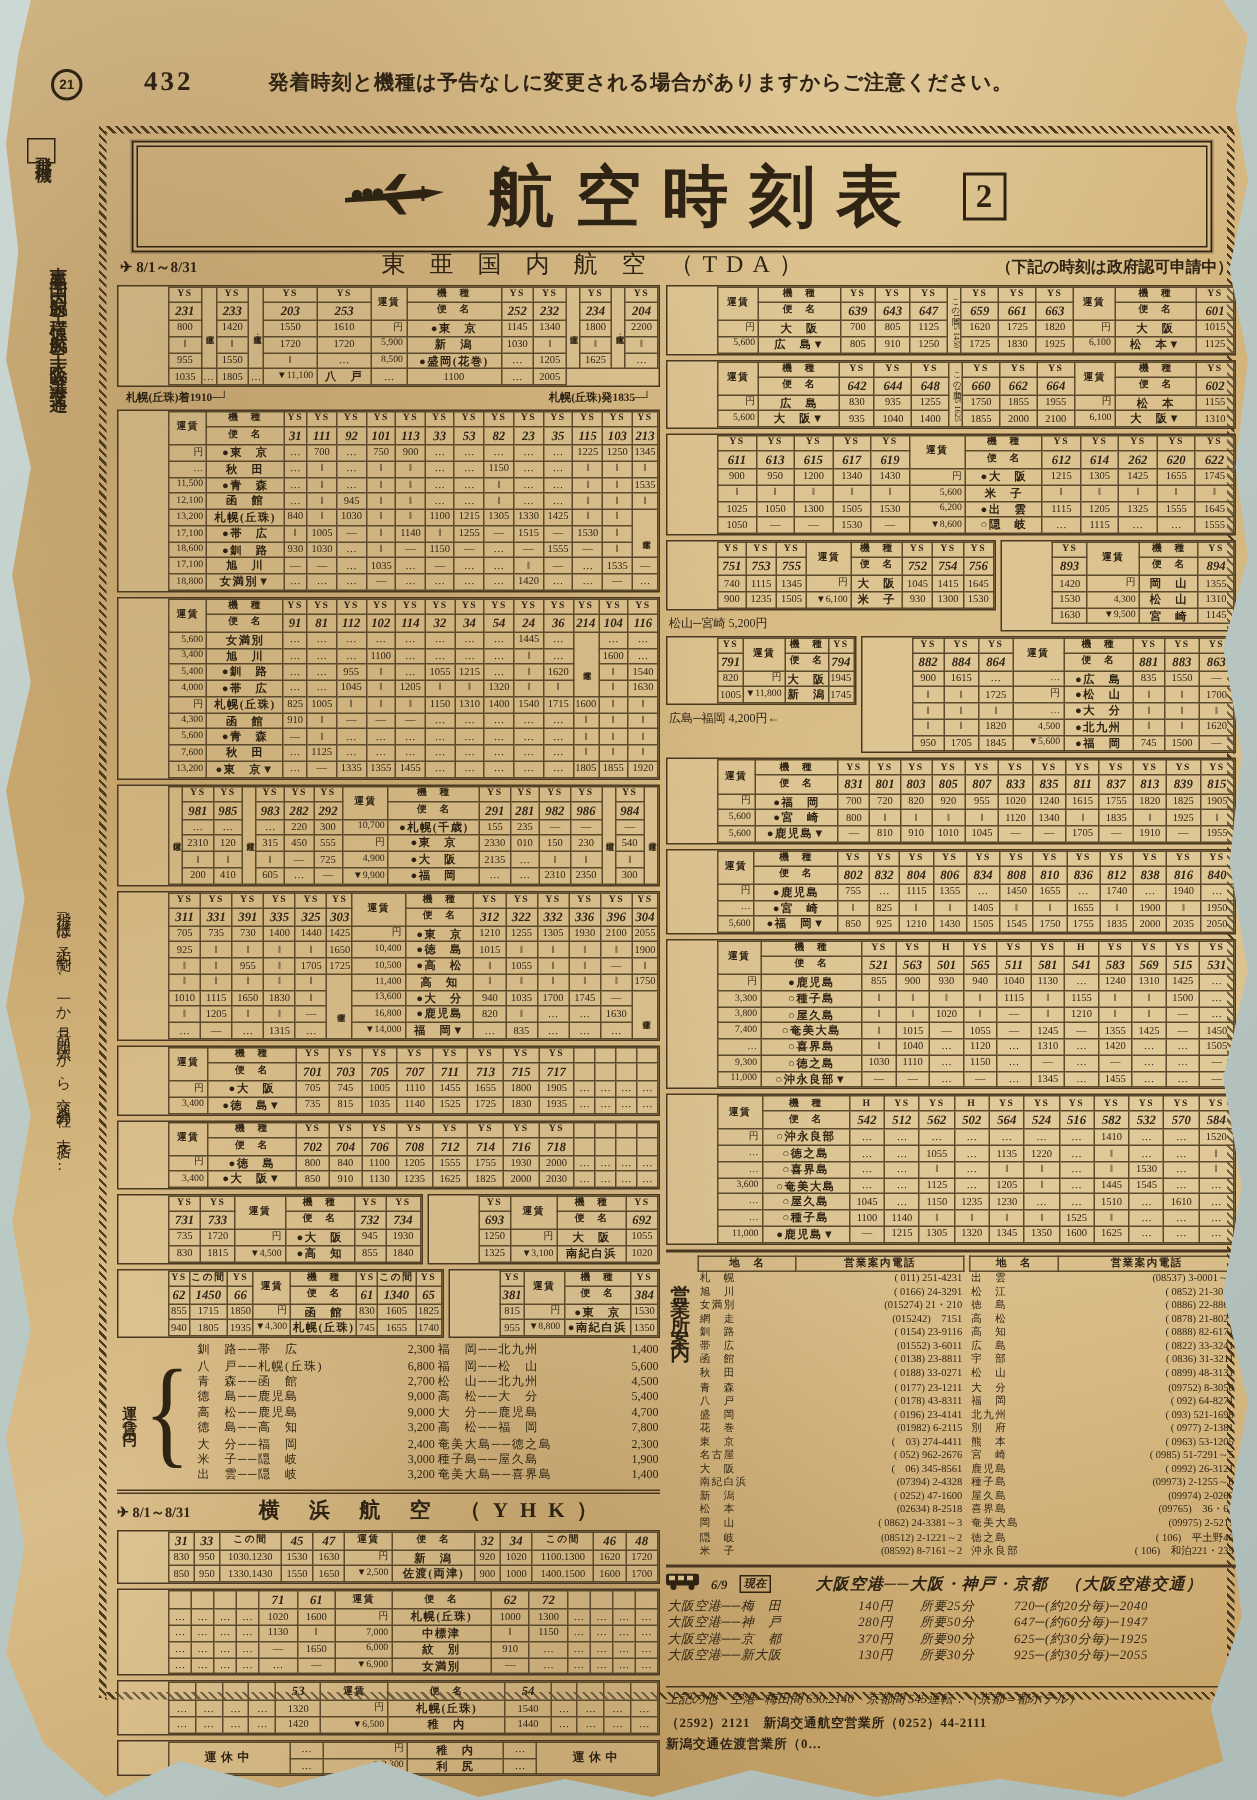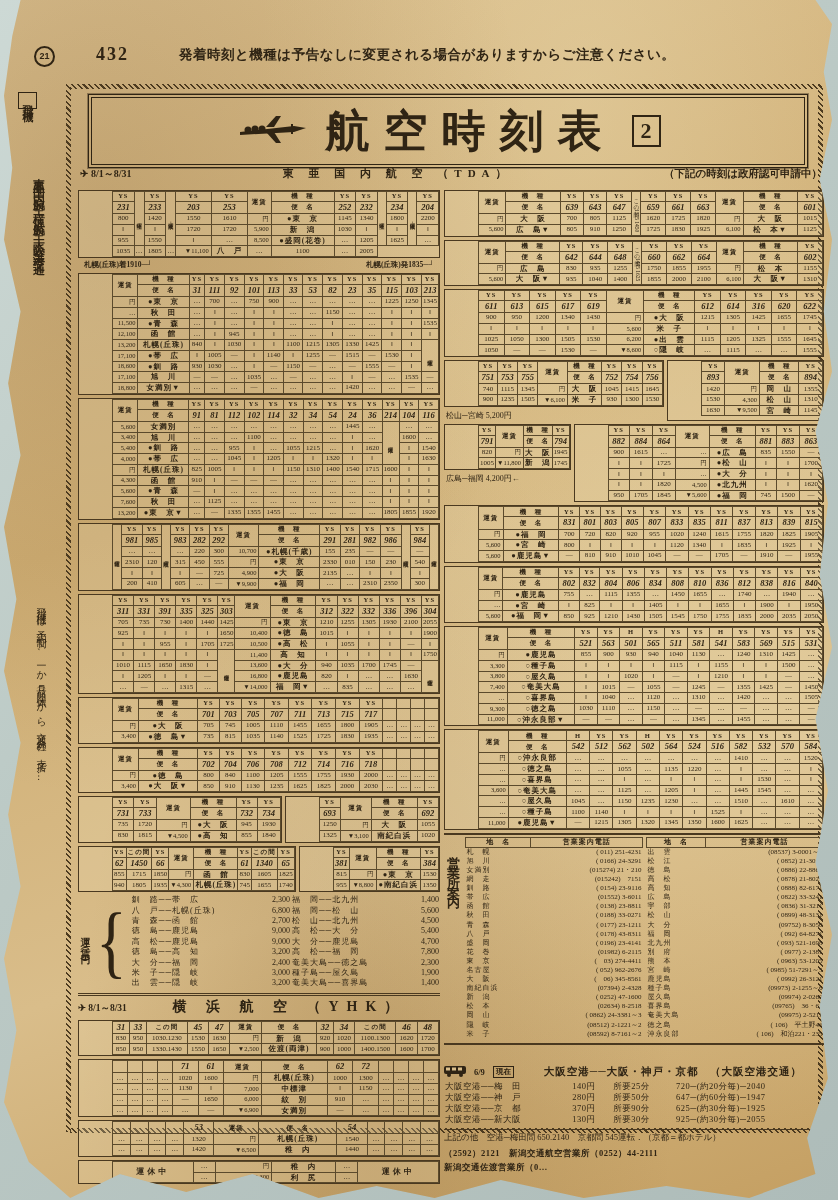--- a/index.html
+++ b/index.html
@@ -17,26 +17,26 @@
       radial-gradient(ellipse at 70% 8%, rgba(235,219,175,.4), transparent 40%),
       linear-gradient(160deg,#dcc190 0%,#cfae74 38%,#d9bd8a 68%,#c49f62 100%);
     clip-path:polygon(2% 0,98% 0,100% 2%,99% 6%,100% 10%,98.5% 15%,100% 20%,99% 26%,100% 31%,98% 36%,99.5% 42%,98.5% 48%,100% 54%,98% 60%,99.5% 66%,98% 72%,100% 78%,98.5% 84%,99.5% 90%,97% 95%,98% 98%,90% 100%,80% 99%,70% 100%,60% 98.5%,52% 100%,45% 99%,38% 100%,30% 98%,22% 99.5%,14% 98%,8% 100%,3% 97%,0 92%,1.5% 86%,0 80%,2% 74%,0.5% 68%,2% 62%,0 56%,1.5% 50%,0 44%,2% 38%,0.5% 32%,2% 26%,0 20%,1% 14%,0 8%,1% 3%);
   }
   .hatch{position:absolute;background:repeating-linear-gradient(45deg,#4d3b20 0 1.5px,transparent 1.5px 4px);}
   .badge21{position:absolute;left:30px;top:46px;width:17px;height:17px;border:2px solid #2f2414;border-radius:50%;
     font-size:9px;font-weight:bold;text-align:center;line-height:17px;font-family:"Liberation Sans",sans-serif;}
   .pageno{position:absolute;left:92px;top:44px;font-size:18px;font-weight:bold;letter-spacing:2px;}
   .warning{position:absolute;left:175px;top:46px;width:600px;font-size:13.5px;font-weight:bold;letter-spacing:.5px;}
   .titlebox{position:absolute;left:84px;top:94px;width:712px;height:66px;border:4px double #2f2414;
-    box-shadow:0 0 0 1px rgba(47,36,20,.4);display:flex;align-items:center;justify-content:center;gap:16px;}
+    box-shadow:0 0 0 1px rgba(47,36,20,.4);display:flex;align-items:center;justify-content:center;gap:26px;}
   .maintitle{font-size:44px;font-weight:bold;letter-spacing:14px;white-space:nowrap;}
   .volbox{border:2.5px solid #2f2414;padding:1px 7px;font-size:22px;font-weight:bold;}
   .tdahead{position:absolute;left:76px;top:166px;width:742px;display:flex;align-items:baseline;gap:14px;}
   .tdahead .period{font-size:10px;font-weight:bold;}
-  .tdahead .name{font-size:11px;font-weight:bold;letter-spacing:6px;flex:1;text-align:center;}
+  .tdahead .name{font-size:16px;font-weight:normal;letter-spacing:6px;flex:1;text-align:center;}
   .tdahead .gov{font-size:10.5px;font-weight:bold;text-align:right;}
   .content{position:absolute;left:74px;top:190px;width:746px;display:flex;gap:4px;}
   .colL{width:362px;flex:none;}
   .colR{width:380px;flex:none;}
   .blk{margin-bottom:3px;border:1.5px solid #4a3920;background:rgba(236,219,178,.25);padding-left:33px;}
   table{border-collapse:collapse;width:100%;}
   td{border:1px solid #5b4a2c;padding:0 1px;text-align:center;font-size:7px;line-height:1.3;height:9px;
      white-space:nowrap;overflow:hidden;color:#2f2414;}
   td.h{font-size:6.5px;font-weight:bold;letter-spacing:1px;}
   td.n{font-style:italic;font-weight:bold;font-size:8.5px;font-family:"Liberation Serif",serif;}
@@ -52,27 +52,27 @@
   .acnote{border-top:2px solid #4a3920;border-bottom:1px solid #4a3920;padding:2px 0;font-size:9.5px;font-weight:bold;margin-bottom:2px;}
   .farewrap{display:flex;gap:4px;align-items:center;margin-bottom:4px;}
   .farelabel{writing-mode:vertical-rl;font-size:10px;font-weight:bold;letter-spacing:4px;}
   .brace{font-size:64px;font-weight:100;line-height:.9;transform:scaleY(1.25);}
   .yhkhead{border-top:3px double #4a3920;display:flex;gap:12px;align-items:baseline;padding:2px 0;margin-bottom:2px;}
   .yhkhead .period{font-size:9.5px;font-weight:bold;}
   .yhkhead .name{font-size:14px;font-weight:bold;letter-spacing:8px;flex:1;text-align:center;}
   .officewrap{display:flex;gap:3px;margin-bottom:4px;border-top:2px solid #4a3920;padding-top:2px;}
   .officelabel{writing-mode:vertical-rl;font-size:13px;font-weight:bold;letter-spacing:10px;padding-top:8px;}
   .officewrap table td{font-size:7px;height:8.5px;}
-  .buswrap{border-top:2.5px solid #4a3920;padding-top:18px;}
+  .buswrap{border-top:2.5px solid #4a3920;padding-top:2px;font-style:italic;}
   .bushead{display:flex;align-items:center;gap:8px;font-weight:bold;}
   .bushead .t{font-size:10.5px;letter-spacing:1px;flex:1;text-align:center;}
   .bushead .b{font-size:8.5px;}
   .genzai{border:1px solid #2f2414;font-size:7.5px;padding:0 2px;}
   .buswrap td{font-size:8.5px;text-align:left;height:11px;letter-spacing:.5px;}
-  .busfoot{font-size:8.5px;margin-top:4px;border-top:1.5px solid #4a3920;padding:2px 0;}
+  .busfoot{font-size:8.5px;margin-top:15px;border-top:1.5px solid #4a3920;padding:2px 0;}
   .footline{font-size:8.5px;font-weight:bold;margin-top:2px;letter-spacing:.5px;}
   .side{position:absolute;writing-mode:vertical-rl;font-weight:bold;}
   .side-tab{left:14px;top:92px;border:1.5px solid #2f2414;padding:3px 1px;font-size:11px;letter-spacing:3px;}
   .side-co{left:26px;top:168px;font-size:12px;letter-spacing:5px;}
   .side-note{left:30px;top:600px;font-size:10px;letter-spacing:3px;font-weight:normal;}
   .plane-ico{flex:none;}
 </style>
 </head>
 <body>
 
@@ -1508,21 +1508,21 @@
               </tr>
               <tr>
                 <td class="n">611</td>
                 <td class="n">613</td>
                 <td class="n">615</td>
                 <td class="n">617</td>
                 <td class="n">619</td>
                 <td class="h">便　名</td>
                 <td class="n">612</td>
                 <td class="n">614</td>
-                <td class="n">316</td>
+                <td class="n">262</td>
                 <td class="n">620</td>
                 <td class="n">622</td>
               </tr>
               <tr>
                 <td>900</td>
                 <td>950</td>
                 <td>1200</td>
                 <td>1340</td>
                 <td>1430</td>
                 <td class="f">円</td>

